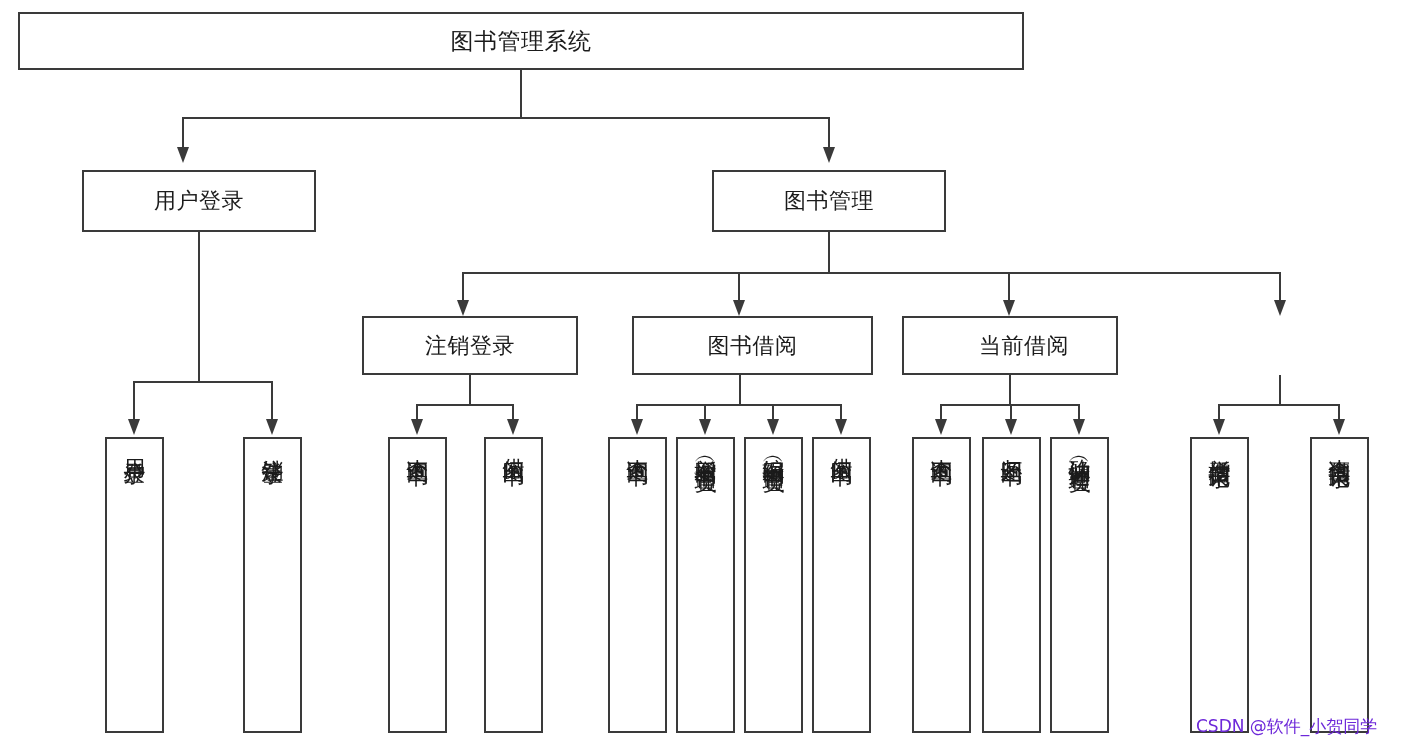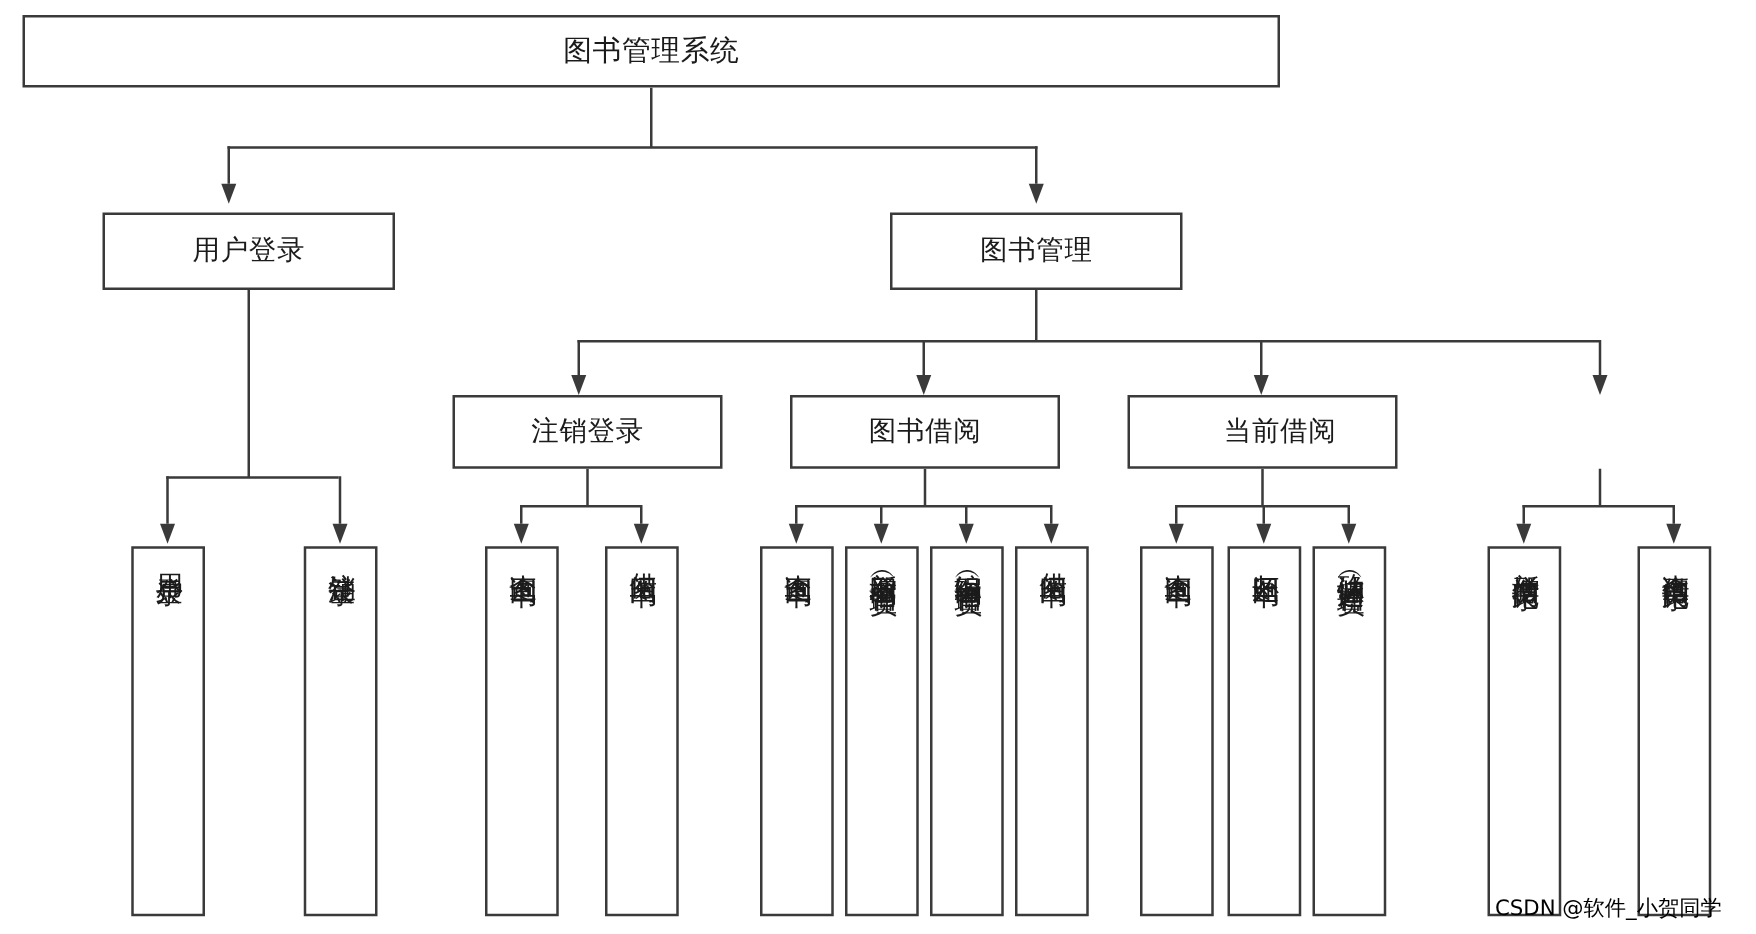--- a/index.html
+++ b/index.html
@@ -66,21 +66,21 @@
   .arrow {
     position: absolute;
     width: 0;
     height: 0;
     border-left: 6px solid transparent;
     border-right: 6px solid transparent;
     border-top: 16px solid #3a3a3a;
   }
   .watermark {
     position: absolute;
-    color: #000000;
+    color: #6d28d9;
     font-size: 17px;
     white-space: nowrap;
     pointer-events: none;
   }
 </style>
 </head>
 <body>
 
 <div id="canvas">
 
@@ -150,21 +150,21 @@
   <div class="node mid" style="left:82px; top:170px; width:234px; height:62px;">
     <span class="lbl">用户登录</span>
   </div>
   <div class="node mid" style="left:712px; top:170px; width:234px; height:62px;">
     <span class="lbl">图书管理</span>
   </div>
 
   <div class="node mid" style="left:362px; top:316px; width:216px; height:59px;">
     <span class="lbl">注销登录</span>
   </div>
-  <div class="node mid" style="left:632px; top:316px; width:216px; height:59px;">
+  <div class="node mid" style="left:632px; top:316px; width:241px; height:59px;">
     <span class="lbl">图书借阅</span>
   </div>
   <div class="node mid" style="left:902px; top:316px; width:216px; height:59px;padding-left:28px;">
     <span class="lbl">当前借阅</span>
   </div>
 
   <div class="node leaf" style="left:105px; top:437px; width:59px; height:296px;">
     <span class="lbl">用户登录</span>
   </div>
   <div class="node leaf" style="left:243px; top:437px; width:59px; height:296px;">

